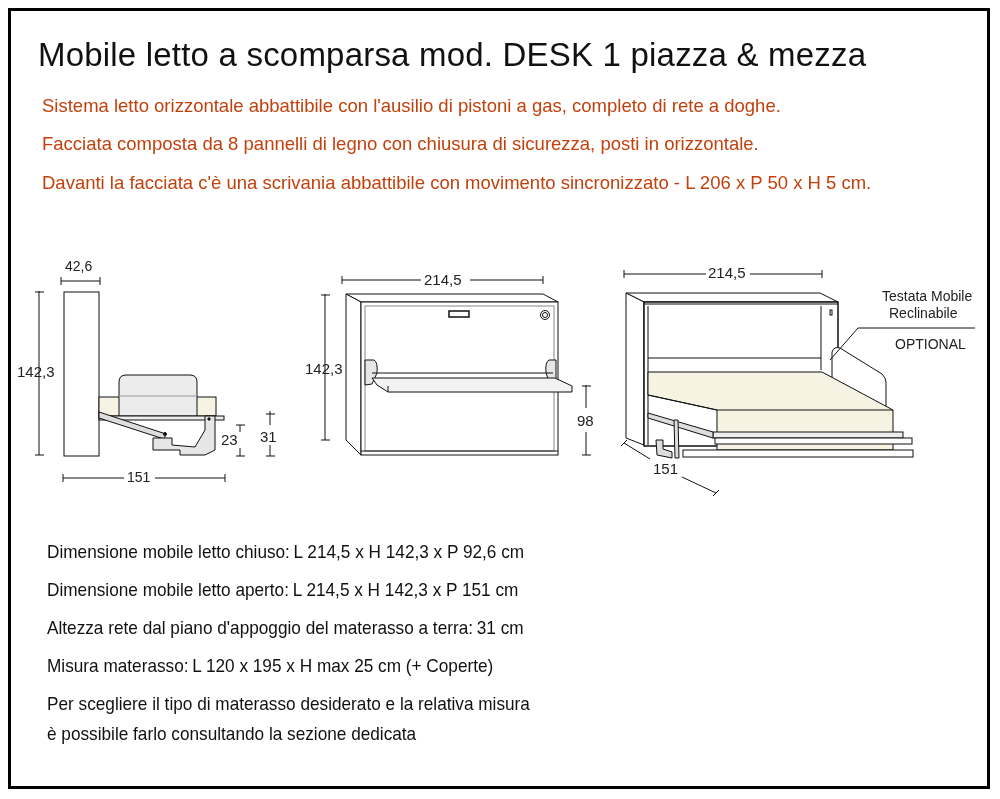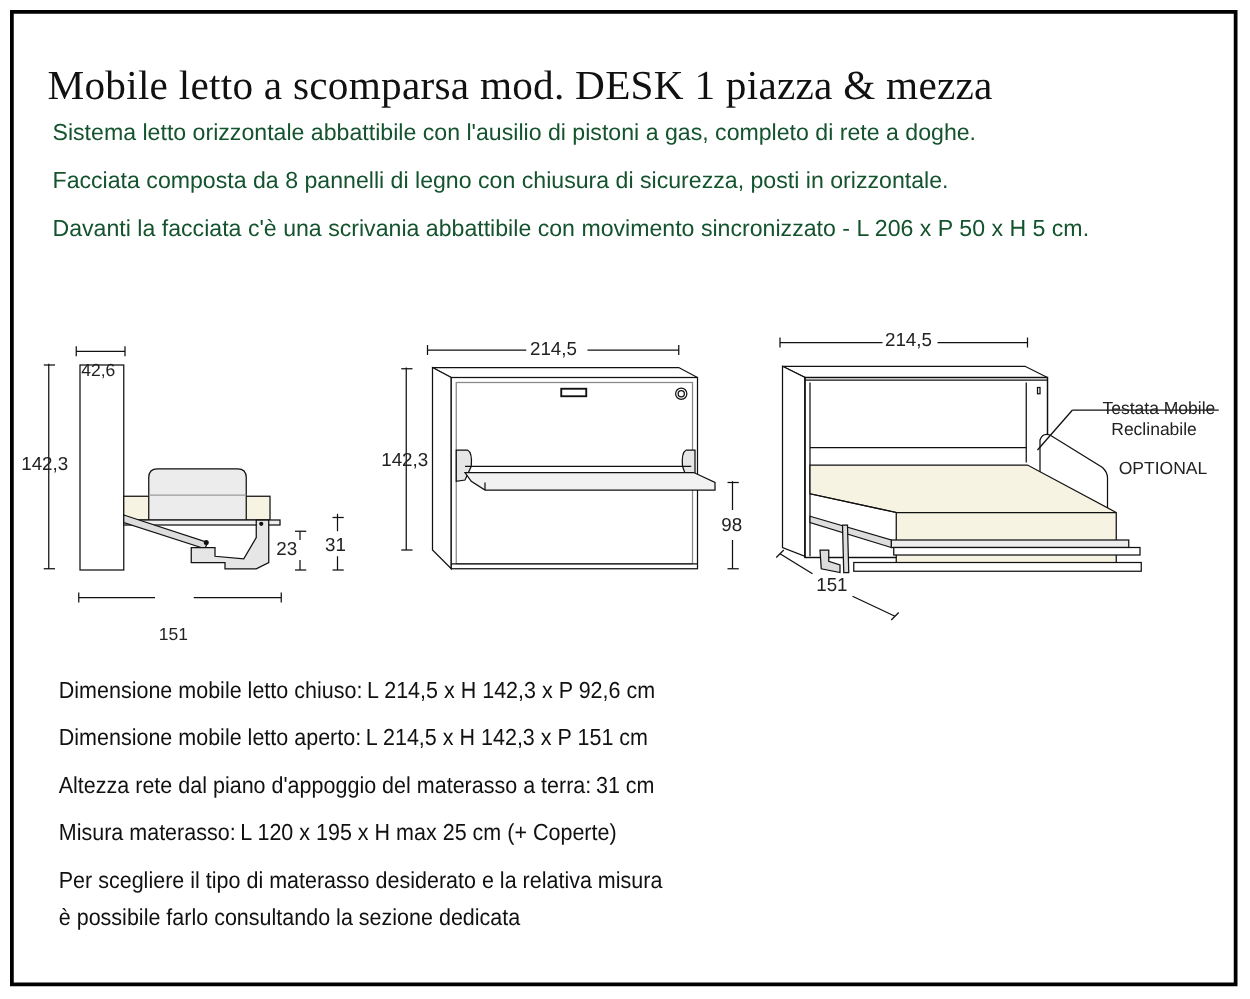--- a/index.html
+++ b/index.html
@@ -1,23 +1,23 @@
 <!DOCTYPE html>
 <html><head>
 <meta charset="utf-8">
 <style>
   html,body{margin:0;padding:0;background:#fff;}
   body{width:1000px;height:799px;position:relative;overflow:hidden;font-family:"Liberation Sans",sans-serif;color:#111;}
   .frame{position:absolute;left:8px;top:8px;width:976px;height:775px;border:3px solid #000;box-sizing:content-box;}
-  .title{position:absolute;left:38px;top:36px;font-family:Liberation Serif, serif;font-size:33px;letter-spacing:0.2px;color:#111;white-space:nowrap;margin-top:15px;}
-  .desc{position:absolute;left:42px;font-size:18.5px;white-space:nowrap;color:#14532d;}
+  .title{position:absolute;left:38px;top:36px;font-family:Liberation Sans, sans-serif;font-size:33px;letter-spacing:0.2px;color:#111;white-space:nowrap;}
+  .desc{position:absolute;left:42px;font-size:18.5px;white-space:nowrap;color:#c2410c;}
   .spec{position:absolute;left:47px;font-size:18.5px;white-space:nowrap;color:#111;transform:scaleX(0.93);transform-origin:left center;}
   .spec .v{margin-left:4px;}
   .lbl{position:absolute;font-size:15px;color:#222;white-space:nowrap;}
-  .small{font-size:14px;margin-top:30px;}
+  .small{font-size:14px;}
   svg{position:absolute;left:0;top:0;}
 </style>
 </head>
 <body>
 
 <div class="frame"></div>
 
 <div class="title">Mobile letto a scomparsa mod. DESK 1 piazza &amp; mezza</div>
 
 <div class="desc" style="top:95px">Sistema letto orizzontale abbattibile con l'ausilio di pistoni a gas, completo di rete a doghe.</div>

